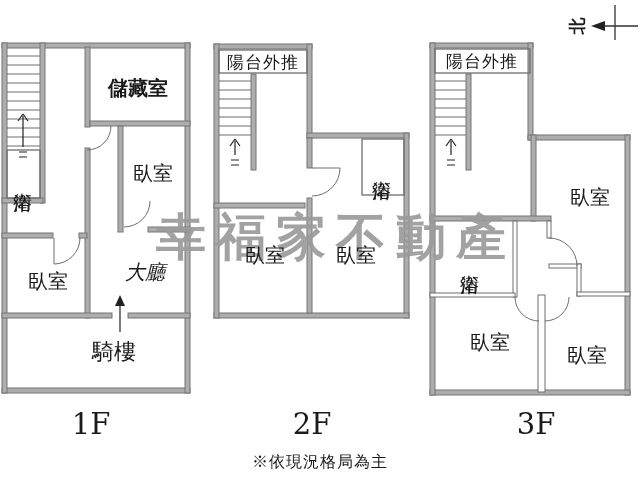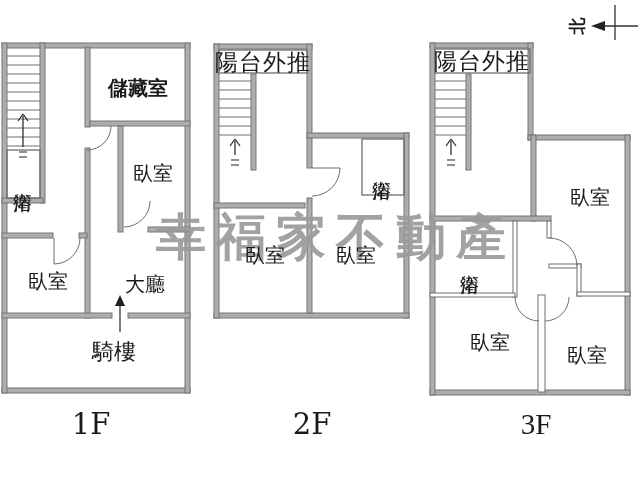--- a/index.html
+++ b/index.html
@@ -10,21 +10,21 @@
   .thinwall{fill:#ffffff;stroke:#6e6e6e;stroke-width:1;}
   .box{fill:none;stroke:#6e6e6e;stroke-width:1.3;}
   .tread{stroke:#6e6e6e;stroke-width:1;fill:none;}
   .door{stroke:#6e6e6e;stroke-width:1;fill:none;}
   .arrow{stroke:#222;stroke-width:1.2;fill:none;}
   .arrowfill{fill:#222;stroke:none;}
   .compassline{stroke:#333;stroke-width:1.3;fill:none;}
   .lbl{position:absolute;transform:translate(-50%,-50%);font-size:20px;color:#1a1a1a;
        white-space:nowrap;z-index:10;line-height:1;}
   .vert{writing-mode:vertical-rl;text-orientation:upright;letter-spacing:1px;}
-  .balcony-lbl{font-size:23px;letter-spacing:1px;}
+  .balcony-lbl{font-size:17px;letter-spacing:1px;}
   .floor-name{font-size:29px;}
   .note{font-size:16px;letter-spacing:1px;}
   .compass-n{font-size:17px;font-weight:bold;transform:translate(-50%,-50%) rotate(-90deg);}
   .watermark{position:absolute;left:156px;top:212px;z-index:5;opacity:.92;
              font-family:"DejaVu Sans","Liberation Sans",sans-serif;font-weight:bold;
              font-size:50px;letter-spacing:10px;color:#9b9b9b;line-height:1;}
 </style>
 </head>
 <body>
 
@@ -126,33 +126,34 @@
       <polygon class="arrowfill" points="591,26 605,21 605,31"></polygon>
     </g>
   </svg>
 
   <div class="watermark">幸福家不動產</div>
 
   <div class="lbl" style="left:138px;top:88px;font-weight:bold;">儲藏室</div>
   <div class="lbl vert" style="left:23px;top:179px;font-size:19px;">衛浴</div>
   <div class="lbl" style="left:153px;top:173px;">臥室</div>
   <div class="lbl" style="left:48px;top:281px;">臥室</div>
-  <div class="lbl" style="left:145px;top:284px;">大廳</div>
+  <div class="lbl" style="left:145px;top:272px;font-style:italic;">大廳</div>
   <div class="lbl" style="left:114px;top:352px;font-size:22px;">騎樓</div>
   <div class="lbl floor-name" style="left:91px;top:424px;">1F</div>
 
   <div class="lbl balcony-lbl" style="left:263px;top:62px;">陽台外推</div>
   <div class="lbl vert" style="left:382px;top:167px;font-size:19px;">衛浴</div>
   <div class="lbl" style="left:265px;top:255px;">臥室</div>
   <div class="lbl" style="left:356px;top:255px;">臥室</div>
   <div class="lbl floor-name" style="left:312px;top:424px;text-align:center;">2F</div>
 
   <div class="lbl balcony-lbl" style="left:482px;top:61px;">陽台外推</div>
   <div class="lbl vert" style="left:470px;top:261px;font-size:19px;">衛浴</div>
   <div class="lbl" style="left:590px;top:197px;">臥室</div>
   <div class="lbl" style="left:490px;top:342px;">臥室</div>
   <div class="lbl" style="left:587px;top:355px;">臥室</div>
-  <div class="lbl floor-name" style="left:536px;top:424px;font-family:Liberation Serif, serif;">3F</div>
+  <div class="lbl floor-name" style="left:536px;top:424px;">3F</div>
 
   <div class="lbl compass-n" style="left:577px;top:26px;">北</div>
 
+  <div class="lbl note" style="left:320px;top:462px;">※依現況格局為主</div>
 
 </div>
 
 </body></html>

